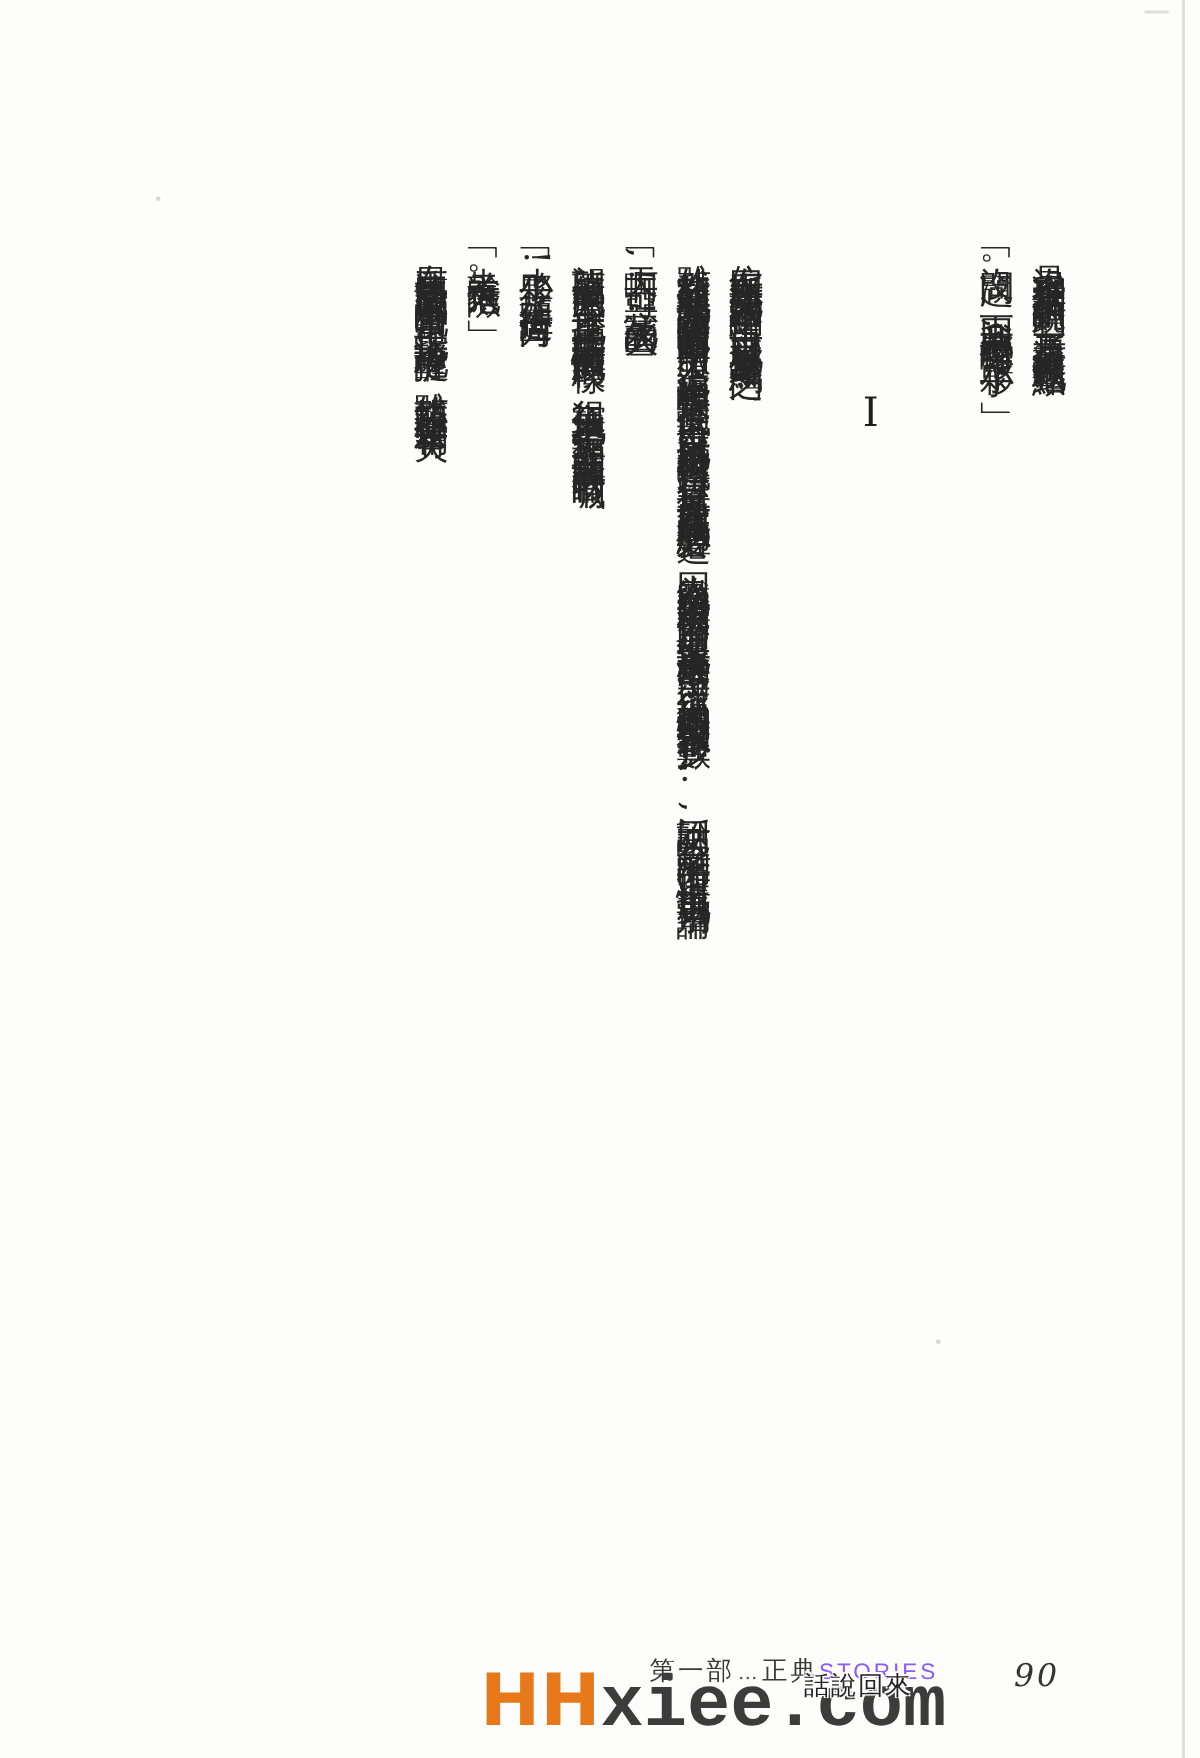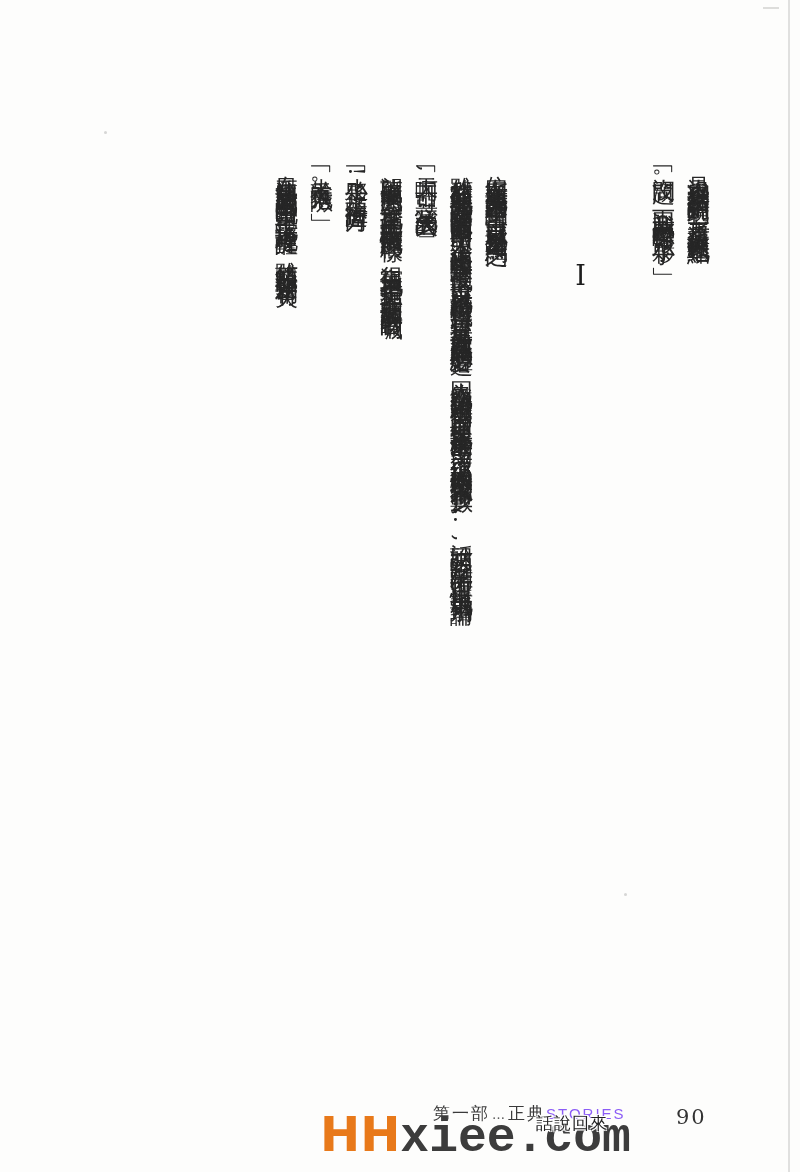--- a/index.html
+++ b/index.html
@@ -45,21 +45,21 @@
   }
   .running-title .sep{
     font-size:13px;color:#5a5a5a;letter-spacing:1px;margin:0 2px;
   }
   .running-title .eng{
     font-size:15px;color:#8b5cf6;letter-spacing:2px;
     font-family:Liberation Sans, sans-serif;
   }
   .page-number{
     position:absolute;left:676px;top:1105px;z-index:1;
-    font-size:21px;color:#333;
+    font-size:21px;font-style:italic;color:#333;
     font-family:"DejaVu Serif","Liberation Serif",serif;letter-spacing:2px;
   }
   
   .watermark{
     position:absolute;left:320px;top:1106px;z-index:2;
     font-family:"DejaVu Sans","Liberation Sans",sans-serif;
     font-weight:bold;font-size:48px;letter-spacing:0;line-height:56px;
     white-space:nowrap;
   }
   .watermark .wm-hh{color:#e8791a;}

